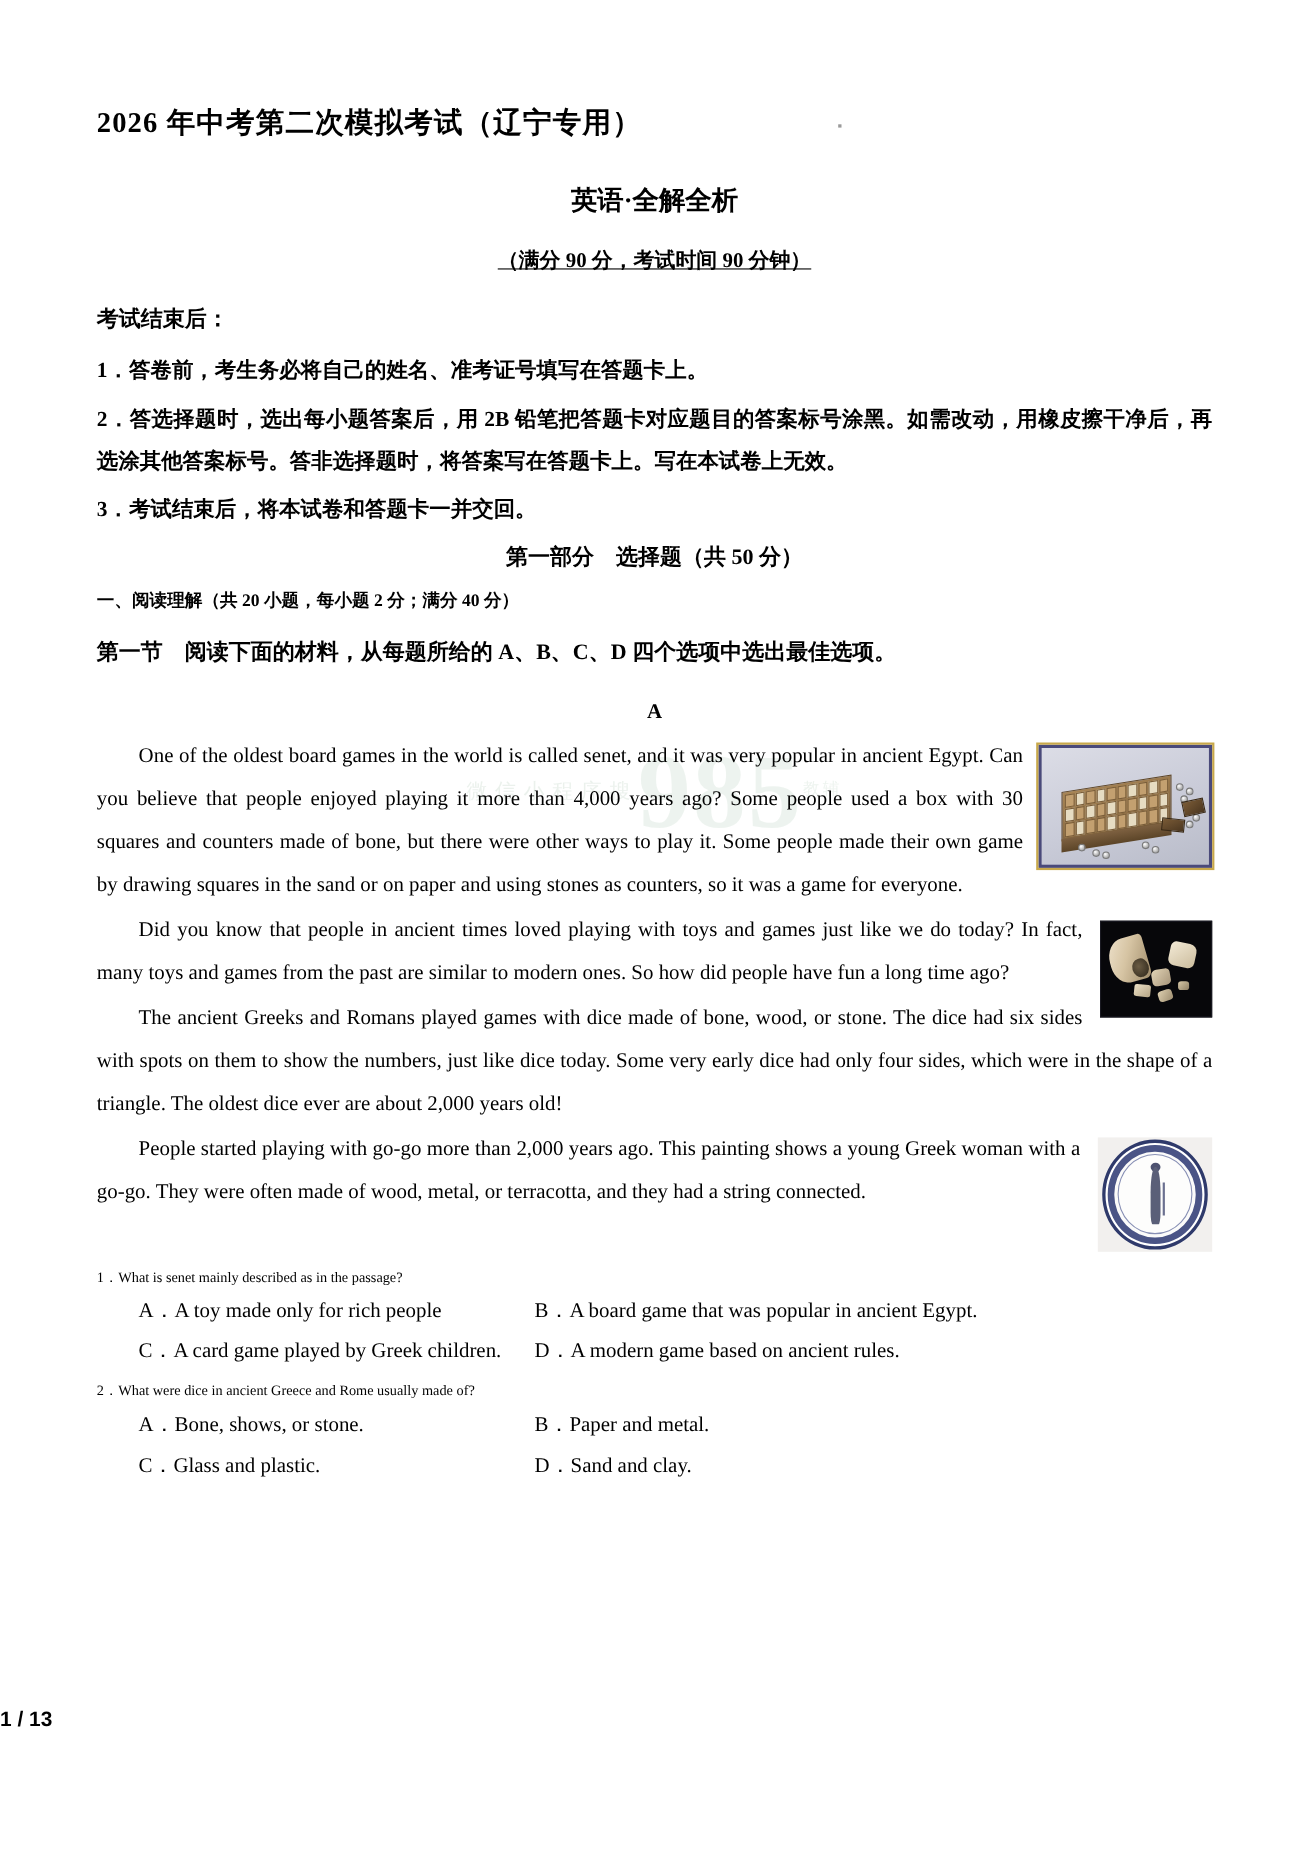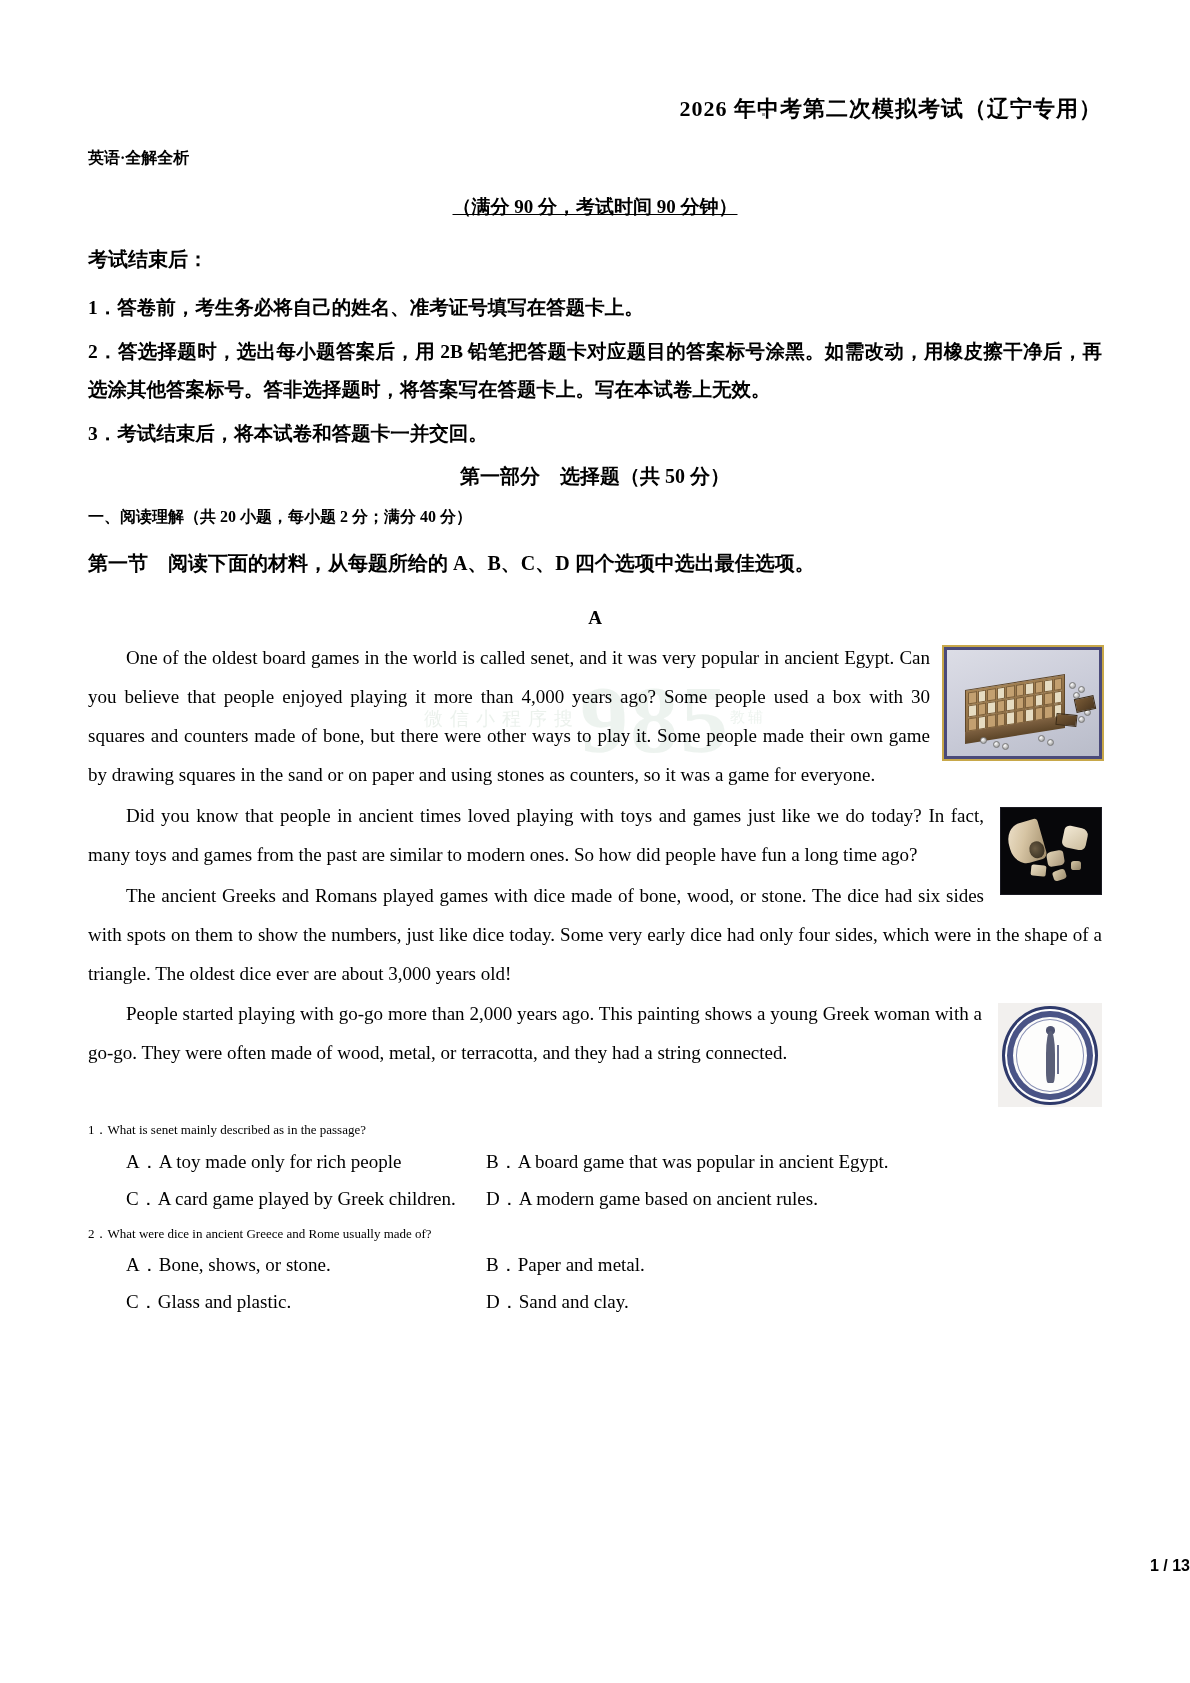--- a/index.html
+++ b/index.html
@@ -66,30 +66,30 @@
     border: 3px solid #dcead f;
     border-color: #dceadf transparent transparent transparent;
     transform: rotate(-8deg);
   }
 
   
   .content { position: relative; z-index: 2; }
 
   
   .title-main {
-    text-align: right;
-    font-size: 22px;
+    text-align: left;
+    font-size: 26px;
     font-weight: 700;
     letter-spacing: 1px;
-    margin: 0 0 26px 0;
+    margin: 0 0 42px 0;
     line-height: 1.2;
   }
   .title-sub {
-    text-align: left;
-    font-size: 16px;
+    text-align: center;
+    font-size: 24px;
     font-weight: 700;
     margin: 0 0 26px 0;
     line-height: 1.2;
   }
   .title-score {
     text-align: center;
     font-size: 19px;
     font-weight: 700;
     margin: 0 0 26px 0;
     text-decoration: underline;
@@ -326,23 +326,23 @@
     padding-left: 38px;
   }
   .opt-a, .opt-c { width: 360px; flex: 0 0 360px; }
   .opt-b, .opt-d { flex: 1; }
 
   
   .footer {
     position: absolute;
     left: 0; right: 0;
     bottom: 108px;
-    text-align: right;
+    text-align: left;
     font-family: "Liberation Sans", sans-serif;
-    font-size: 16px;
+    font-size: 19px;
     font-weight: 700;
   }
 
   
   .stray-dot {
     position: absolute;
     left: 762px; top: 113px;
     width: 3px; height: 3px;
     background: #9a9a9a;
   }
@@ -437,21 +437,21 @@
           <div class="die-a"></div>
           <div class="die-b"></div>
           <div class="die-c"></div>
           <div class="die-d"></div>
           <div class="die-e"></div>
         </div>
       </div>
 
       <p>Did you know that people in ancient times loved playing with toys and games just like we do today? In fact, many toys and games from the past are similar to modern ones. So how did people have fun a long time ago?</p>
 
-      <p>The ancient Greeks and Romans played games with dice made of bone, wood, or stone. The dice had six sides with spots on them to show the numbers, just like dice today. Some very early dice had only four sides, which were in the shape of a triangle. The oldest dice ever are about 3,000 years old!</p>
+      <p>The ancient Greeks and Romans played games with dice made of bone, wood, or stone. The dice had six sides with spots on them to show the numbers, just like dice today. Some very early dice had only four sides, which were in the shape of a triangle. The oldest dice ever are about 2,000 years old!</p>
 
       <div class="float-right-3">
         <div class="fig-plate">
           <div class="plate-outer"></div>
           <div class="plate-band"></div>
           <div class="plate-inner"></div>
           <div class="plate-head"></div>
           <div class="plate-figure"></div>
           <div class="plate-stick"></div>
         </div>

